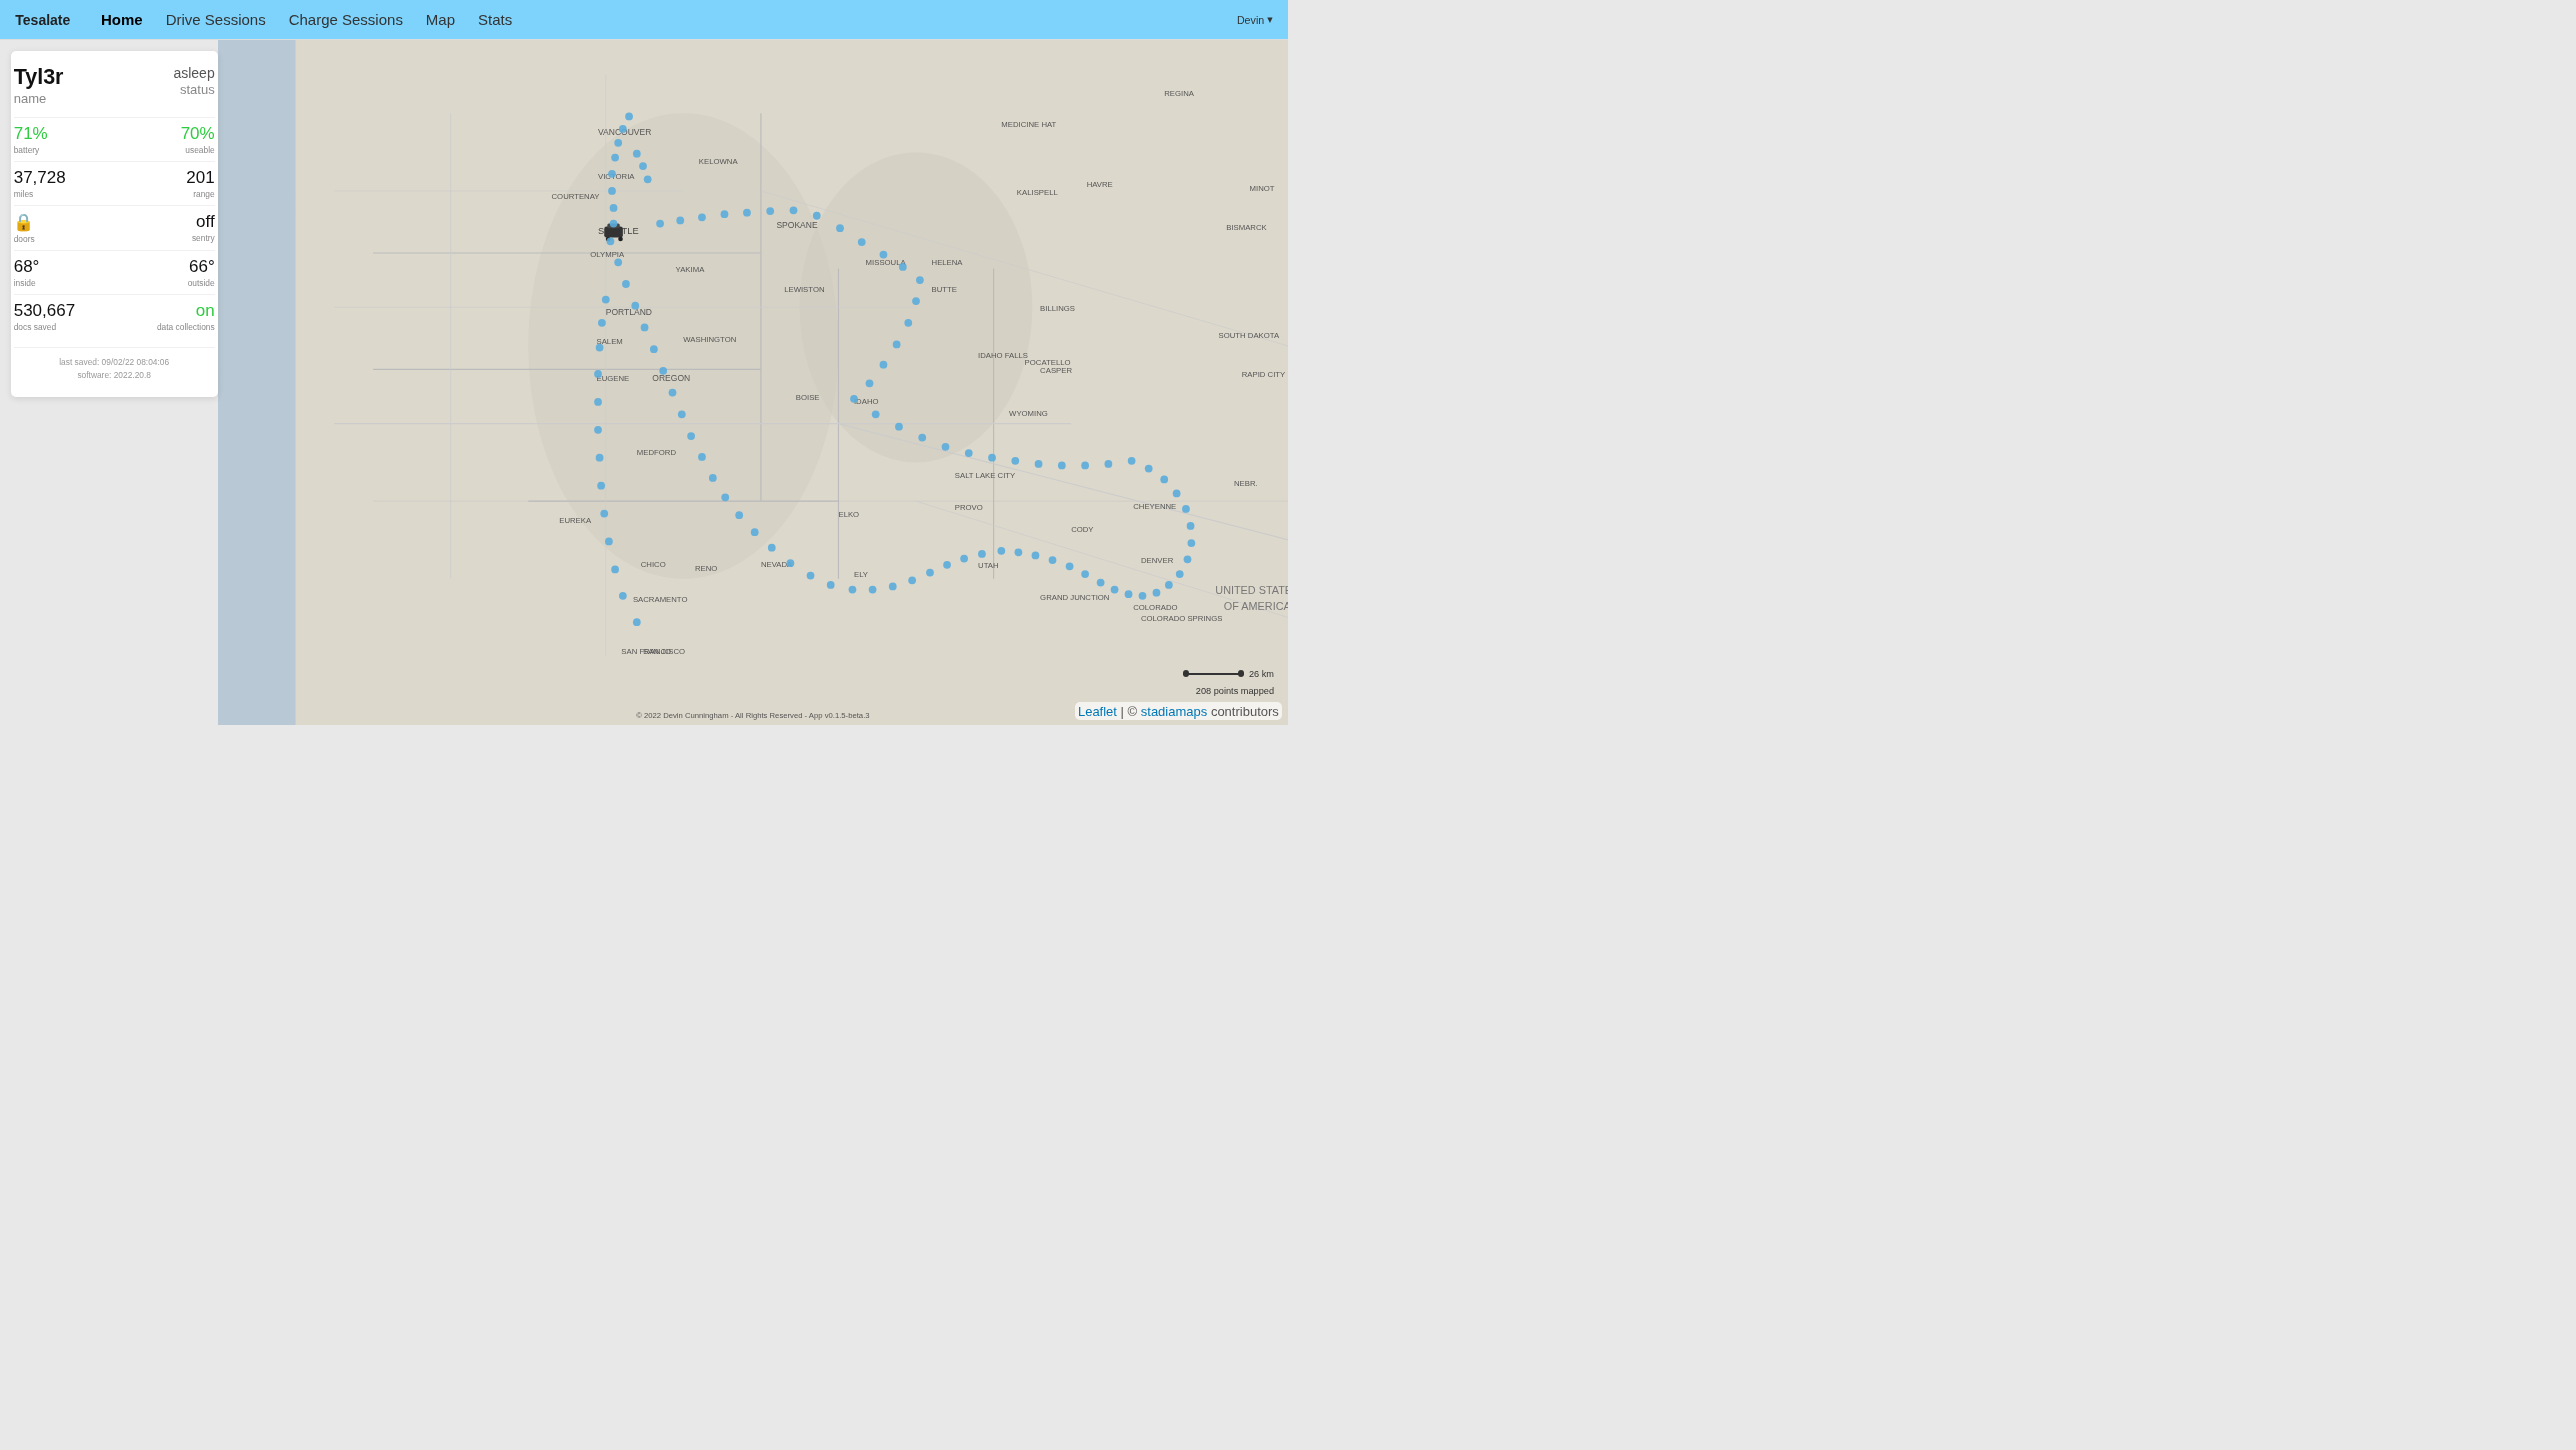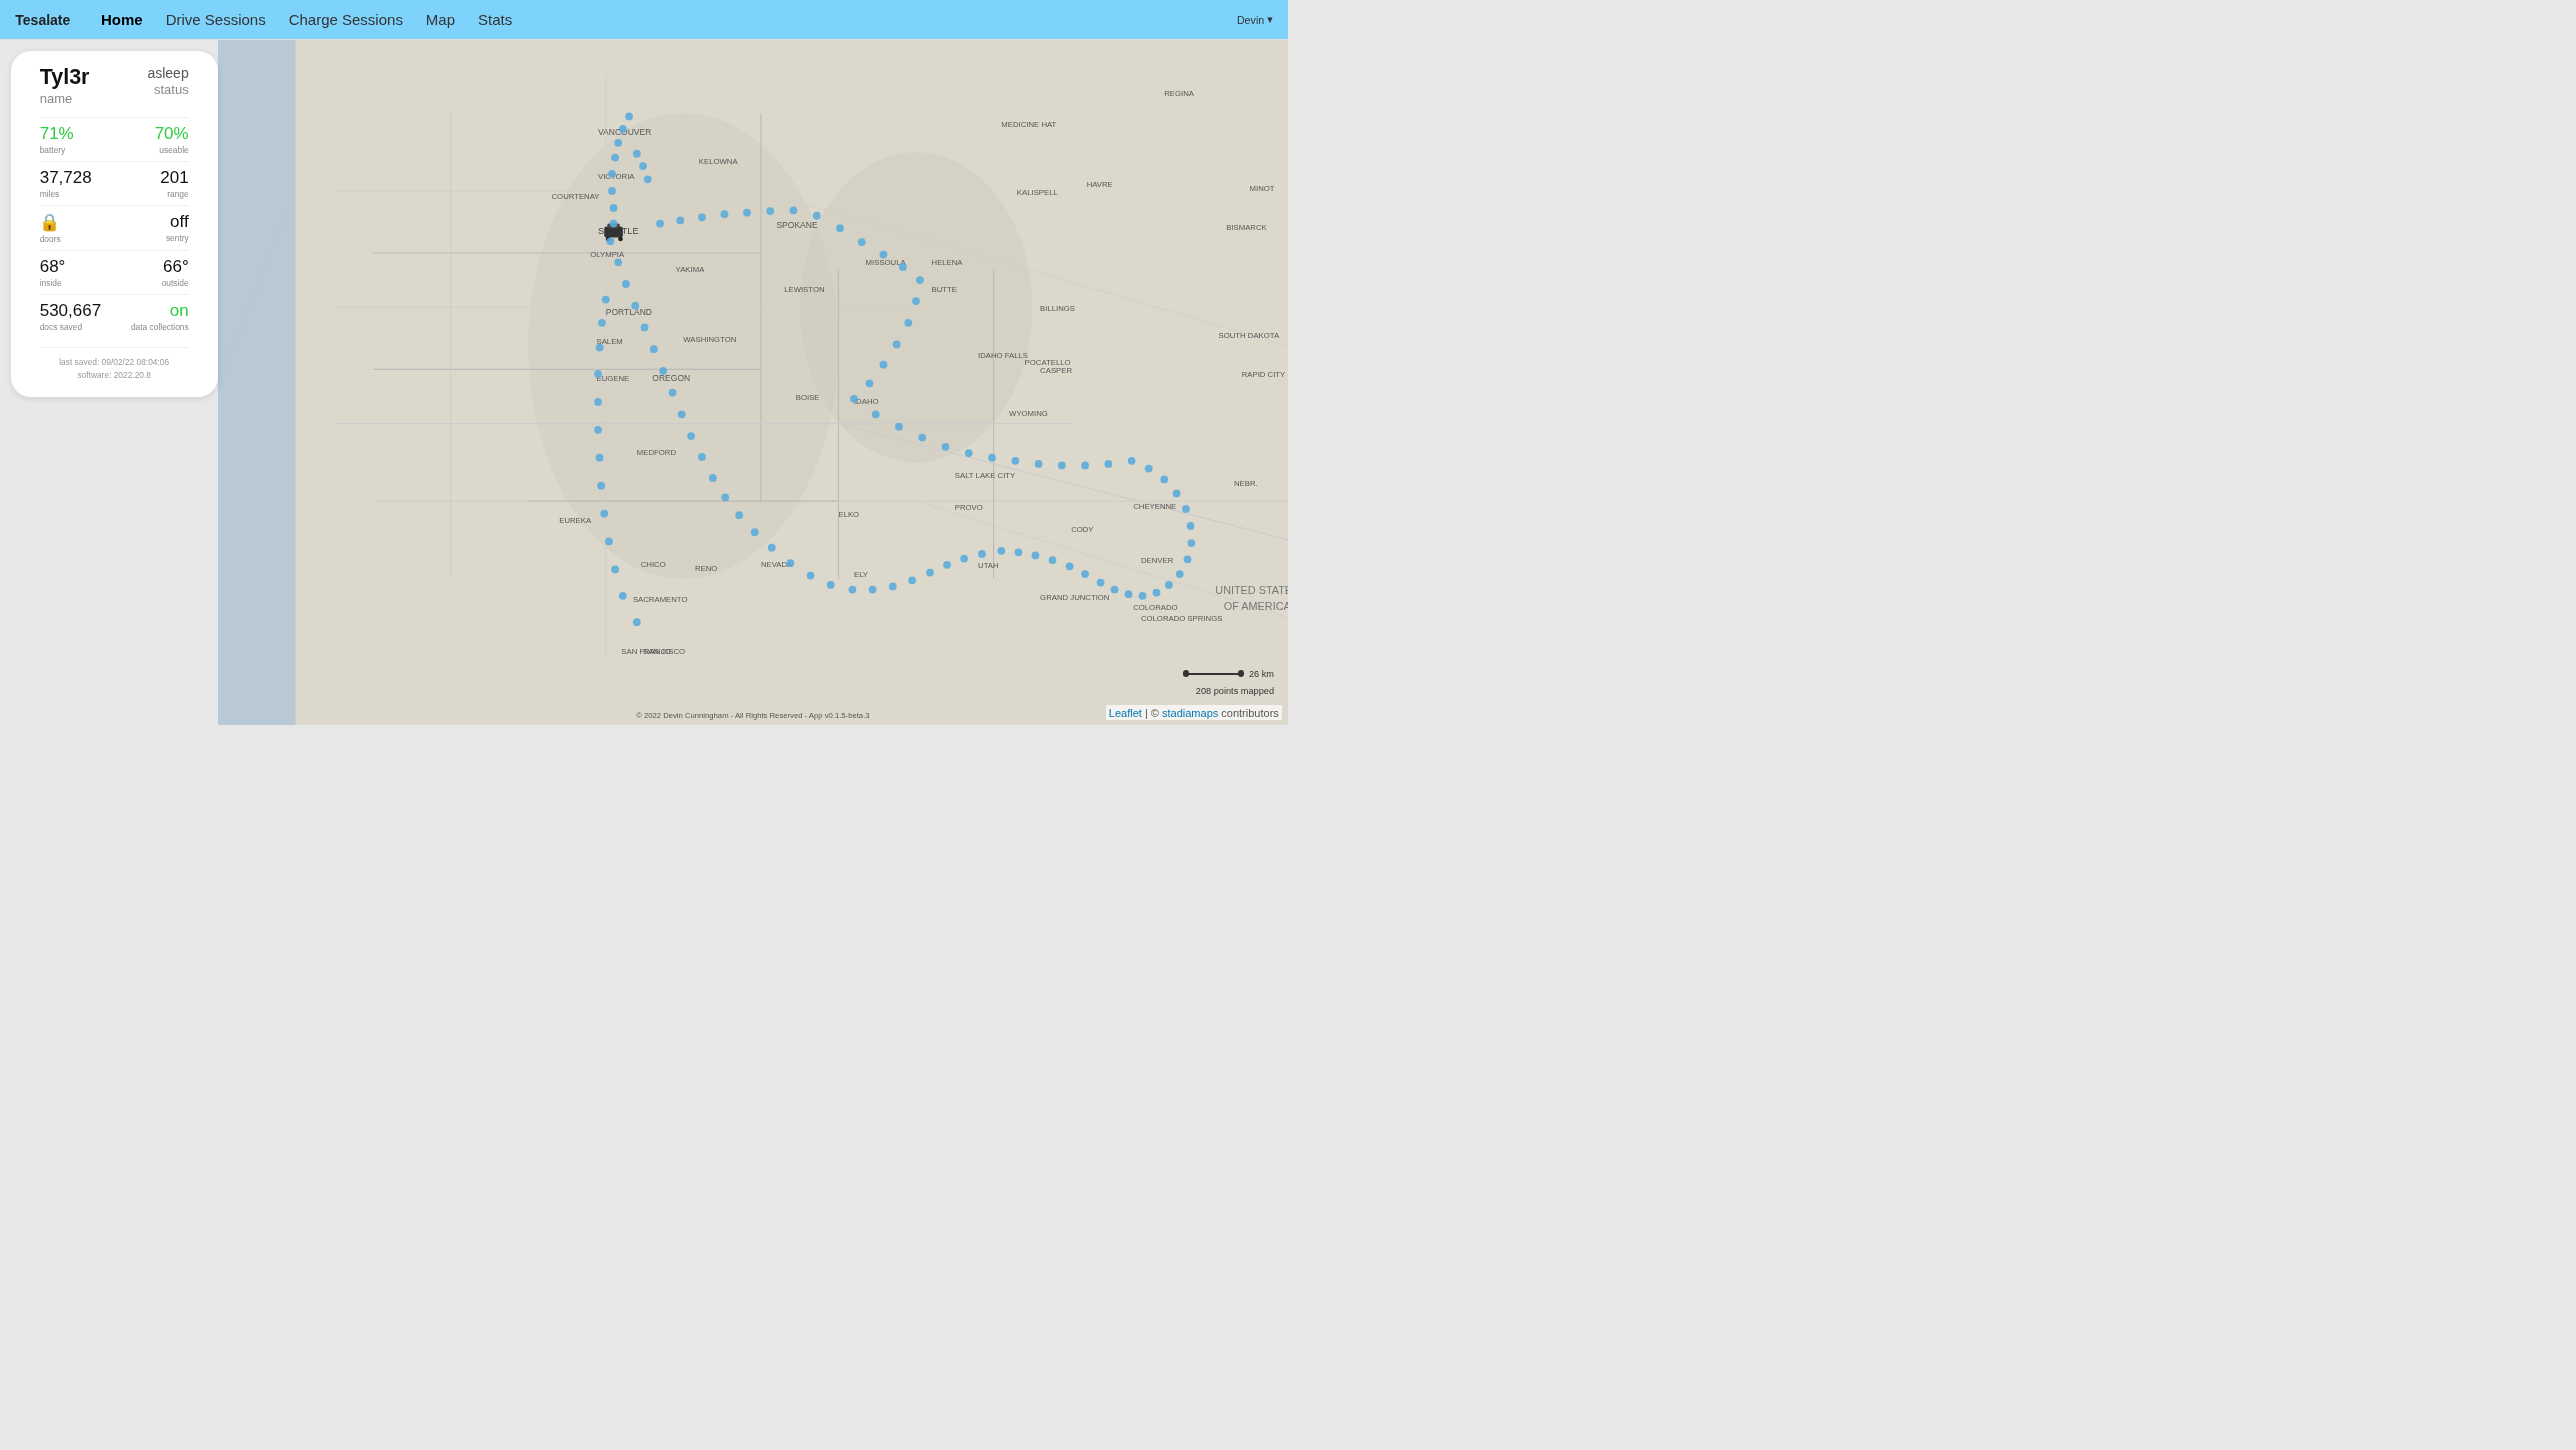--- a/index.html
+++ b/index.html
@@ -22,23 +22,23 @@
       margin-left: auto; font-size: 10.7px; color: #333; cursor: pointer;
       display: flex; align-items: center; gap: 3.1px;
     }
 
     
     .main-container { display: flex; height: calc(725px - 40px); position: relative; }
 
     
     .sidebar {
       width: 207px; min-width: 207px;
-      background: #fff; border-radius: 20px; margin: 10.7px 0 10.7px 10.7px;
+      background: #fff; border-radius: 5px; margin: 10.7px 0 10.7px 10.7px;
       box-shadow: 0 1.5px 6.1px rgba(0,0,0,0.1);
-      padding: 14px 29px; display: flex; flex-direction: column; gap: 0;
+      padding: 14px 3px; display: flex; flex-direction: column; gap: 0;
       z-index: 10; height: fit-content;
     }
     .car-header { display: flex; justify-content: space-between; align-items: flex-start; margin-bottom: 10.7px; }
     .car-name { font-size: 21.5px; font-weight: 600; color: #111; }
     .car-status { font-size: 14px; color: #555; text-align: right; }
     .card-label { font-size: 13px; color: #888; margin-top: 1.5px; }
 
     .stat-row { display: flex; justify-content: space-between; align-items: flex-start; padding: 6.1px 0; border-top: 0.8px solid #f0f0f0; }
     .stat-item { display: flex; flex-direction: column; }
     .stat-item.right { align-items: flex-end; text-align: right; }
@@ -365,21 +365,21 @@
     <div style="position:absolute; bottom:29px; right:14px; font-size:9.2px; color:#333; text-align:right;">
       <span>208 points mapped</span>
     </div>
 
     
     <div style="position:absolute; bottom:4.6px; left:50%; transform:translateX(-50%); font-size:7.7px; color:#555; white-space:nowrap;">
       <span>© 2022 Devin Cunningham - All Rights Reserved - App v0.1.5-beta.3</span>
     </div>
 
     
-    <div style="position:absolute; bottom:4.6px; right:6.1px; font-size:11px; color:#555; background:rgba(255,255,255,0.7); padding:1.5px 3.1px; border-radius:0;">
+    <div style="position:absolute; bottom:4.6px; right:6.1px; font-size:13px; color:#555; background:rgba(255,255,255,0.7); padding:1.5px 3.1px; border-radius:5px;">
       <span style="color:#0077b6; cursor:pointer;">Leaflet</span>
       <span> | © </span>
       <span style="color:#0077b6; cursor:pointer;">stadiamaps</span>
       <span>contributors</span>
     </div>
   </div>
 </div>
 
 
 </body></html>

